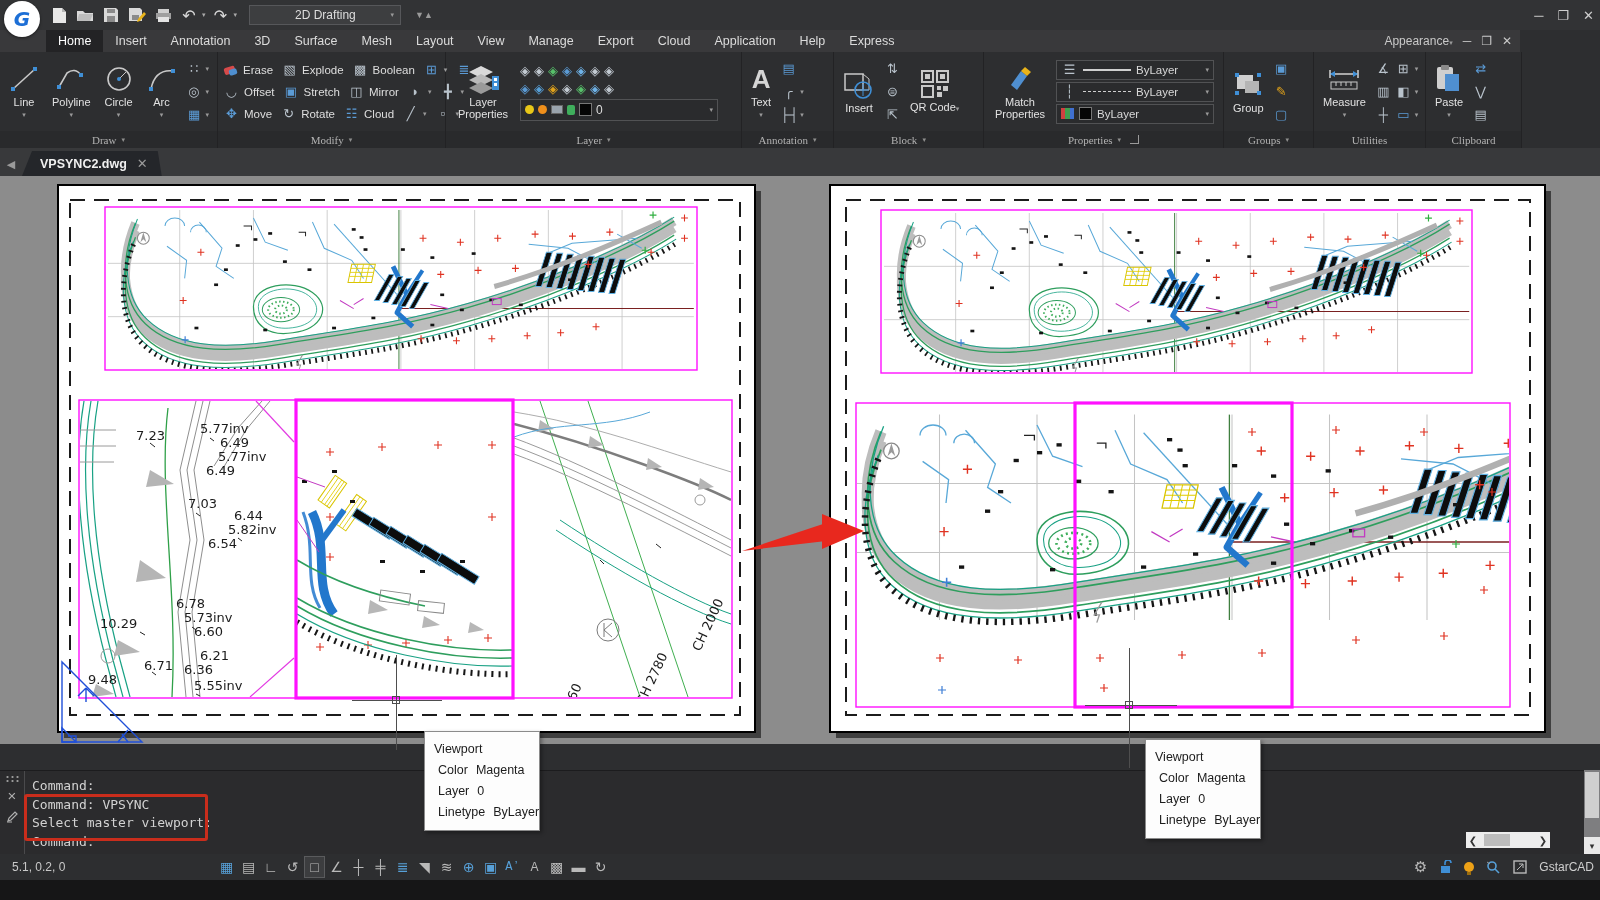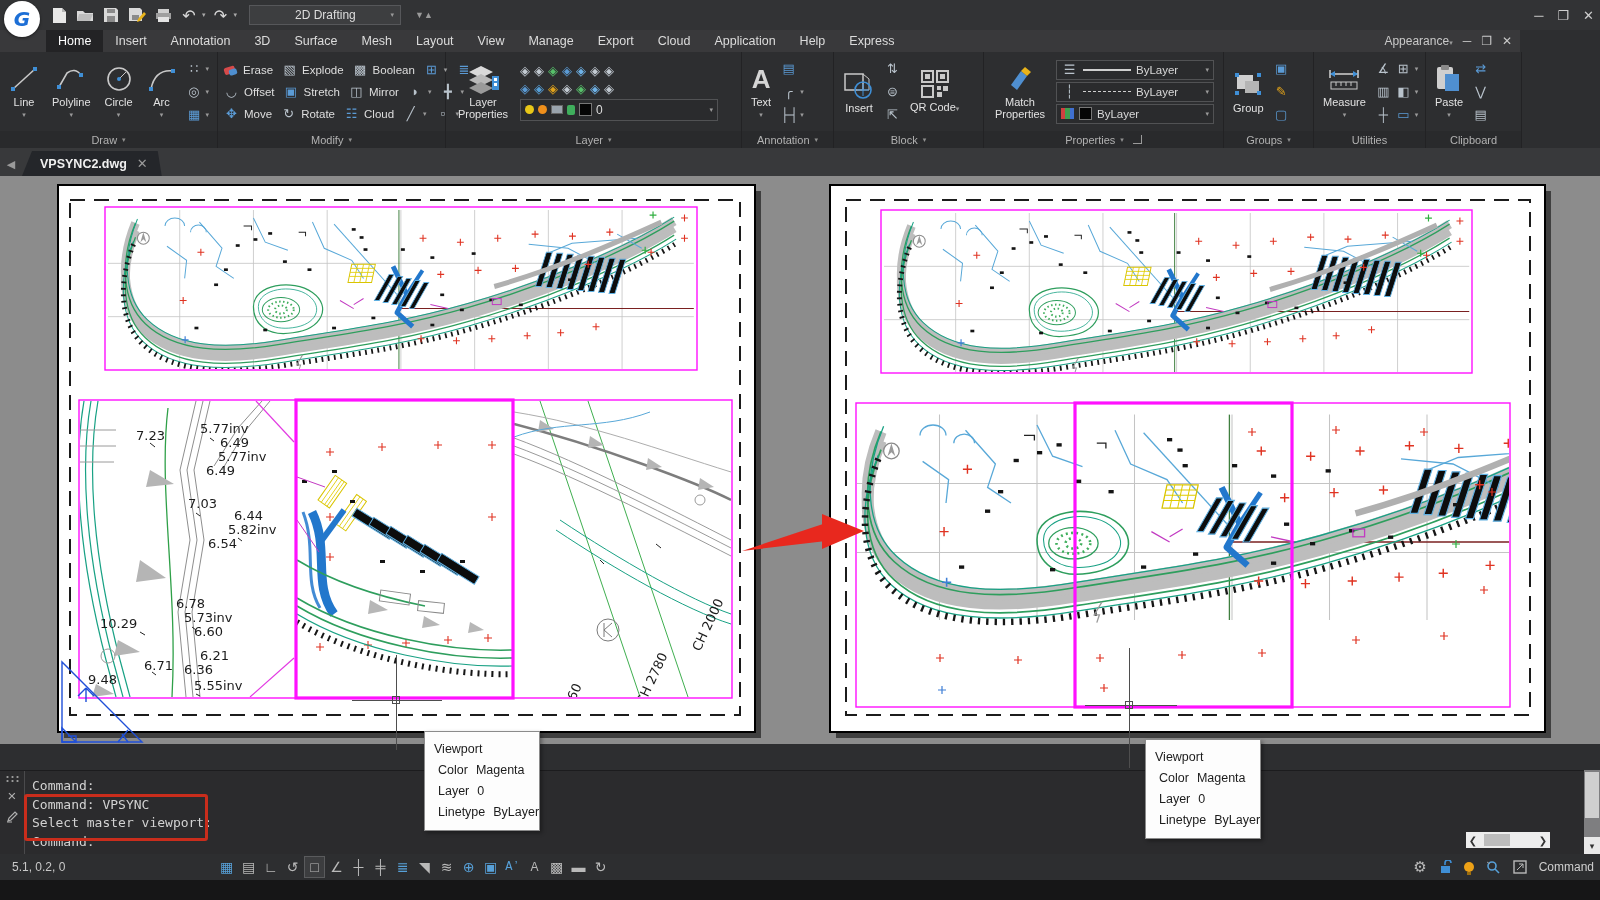--- a/index.html
+++ b/index.html
@@ -24,21 +24,21 @@
   .menubar{position:absolute;left:0;top:30px;width:1520px;height:22px;background:#39393b;display:flex;align-items:center;font-size:12.5px;color:#dcdcdc;}
   .menubar .spacer{width:46px;}
   .mtab{padding:0 12px;height:22px;line-height:22px;white-space:nowrap;}
   .mtab.active{background:#232325;color:#fff;}
   .menu-right{position:absolute;right:8px;display:flex;align-items:center;gap:10px;font-size:12px;color:#c9c9c9;}
 
   
   .ribbon{position:absolute;left:0;top:52px;width:1600px;height:96px;background:#2d2e30;display:flex;}
   .panel{height:96px;display:flex;flex-direction:column;border-right:1px solid #222224;flex:0 0 auto;}
   .pbody{flex:1;display:flex;align-items:center;padding:2px 5px;gap:5px;}
-  .plabel{height:17px;background:#292a2c;color:#b2b2b2;font-size:11px;display:flex;align-items:center;justify-content:center;gap:5px;}
+  .plabel{height:17px;background:#292a2c;color:#b2b2b2;font-size:11px;display:flex;align-items:center;justify-content:center;gap:5px;font-family:Liberation Serif, serif;}
   .plabel .caret{font-size:7px;color:#8f8f8f;}
   .bigbtn{display:flex;flex-direction:column;align-items:center;justify-content:center;color:#e2e2e2;font-size:11px;gap:1px;padding:1px 4px;text-align:center;line-height:12px;}
   .bigbtn .bicon{height:32px;display:flex;align-items:center;justify-content:center;}
   .caret{font-size:7px;color:#9a9a9a;}
   .scol{display:flex;flex-direction:column;justify-content:center;gap:3px;}
   .srow{display:flex;align-items:center;gap:3px;height:20px;color:#d5d5d5;font-size:11.5px;white-space:nowrap;}
   .gi{color:#b9c3cc;font-size:13px;width:17px;text-align:center;}
   .gib{color:#5b9bd5;}
   .mod-grid{display:flex;flex-direction:column;gap:2px;}
   .mod-row{display:flex;align-items:center;gap:8px;height:20px;}
@@ -1034,18 +1034,18 @@
       <span class="bulb"></span>
       <svg width="15" height="14">
           <circle cx="6" cy="6" r="4" fill="none" stroke="#57a0d8" stroke-width="1.6"></circle>
           <line x1="9" y1="9" x2="13" y2="13" stroke="#57a0d8" stroke-width="1.6"></line>
           <path d="M1,2 l3,2" stroke="#9a9a9a"></path>
         </svg>
       <svg width="14" height="14">
           <rect x="1" y="1" width="12" height="12" fill="none" stroke="#b9b9b9" stroke-width="1.4"></rect>
           <path d="M4,10 L10,4 M10,4 h-4 M10,4 v4" stroke="#b9b9b9" fill="none"></path>
         </svg>
-      <span class="brand">Command</span>
+      <span class="brand">GstarCAD</span>
     </div>
   </div>
   <div class="bottomstrip"></div>
 
 </div>
 
 </body></html>

